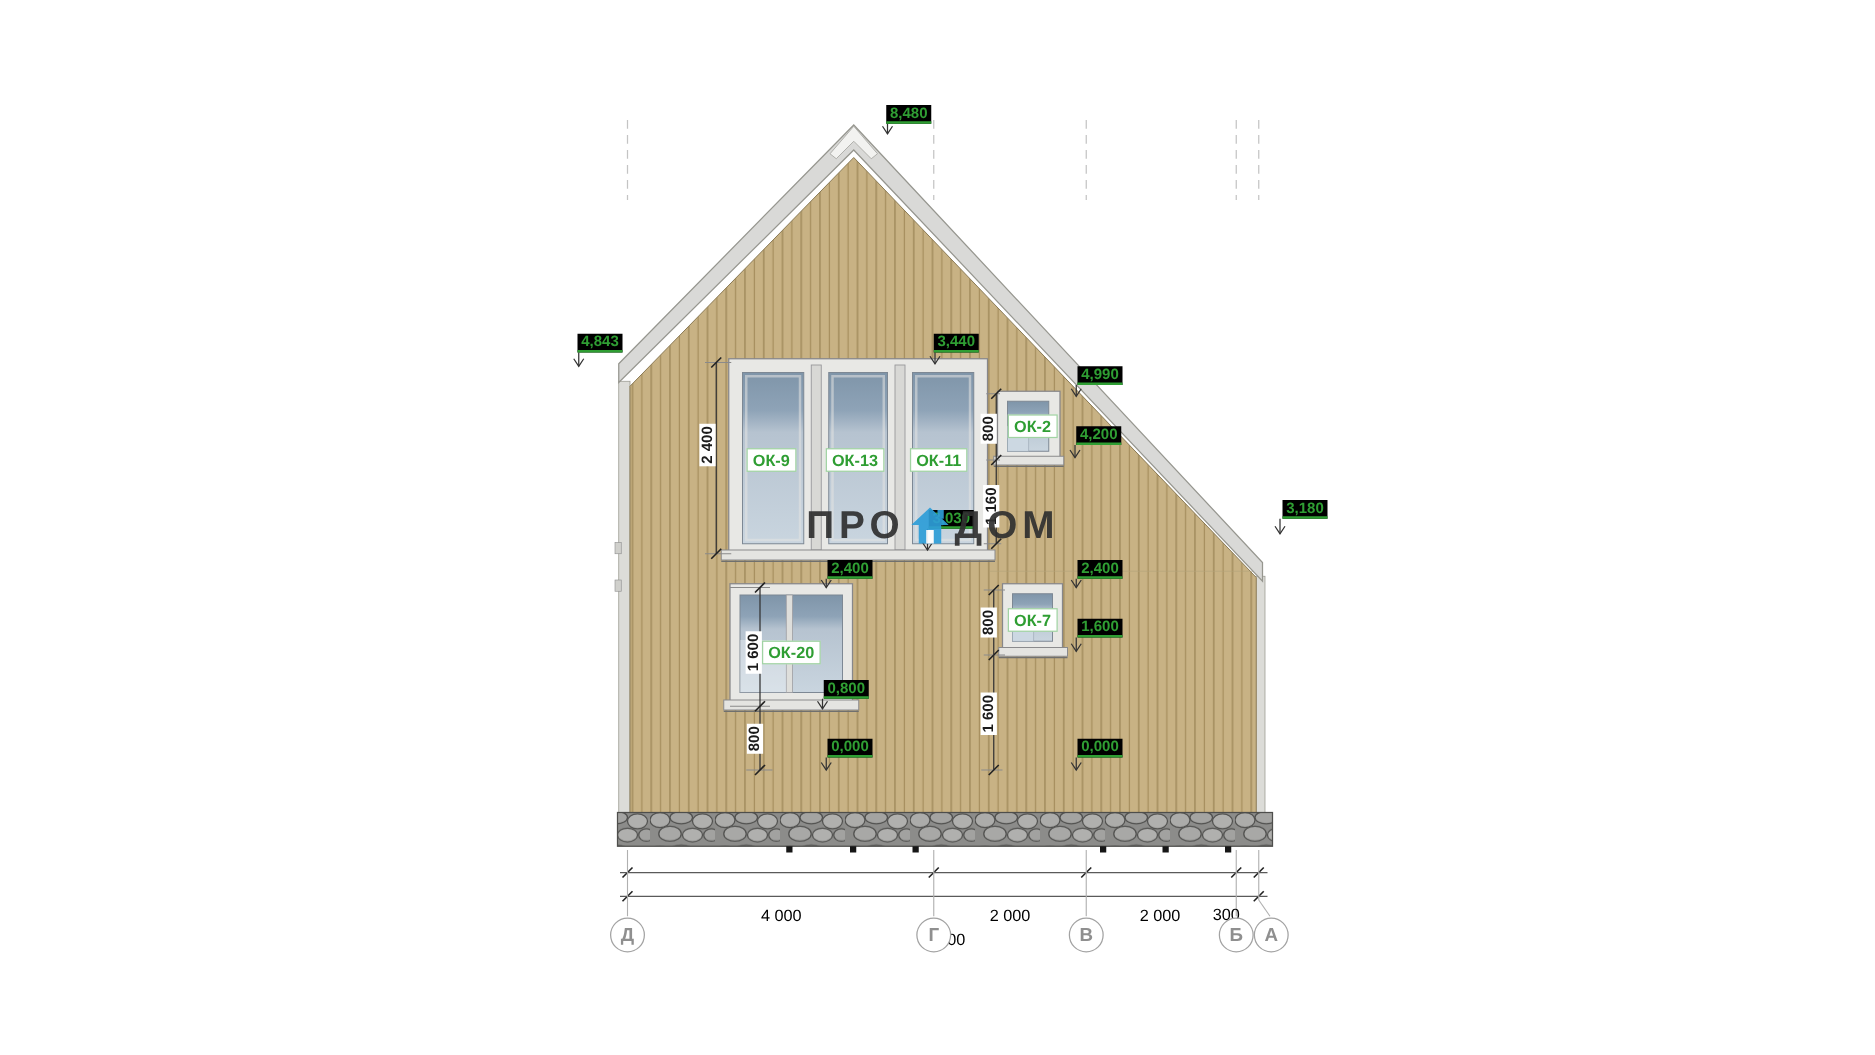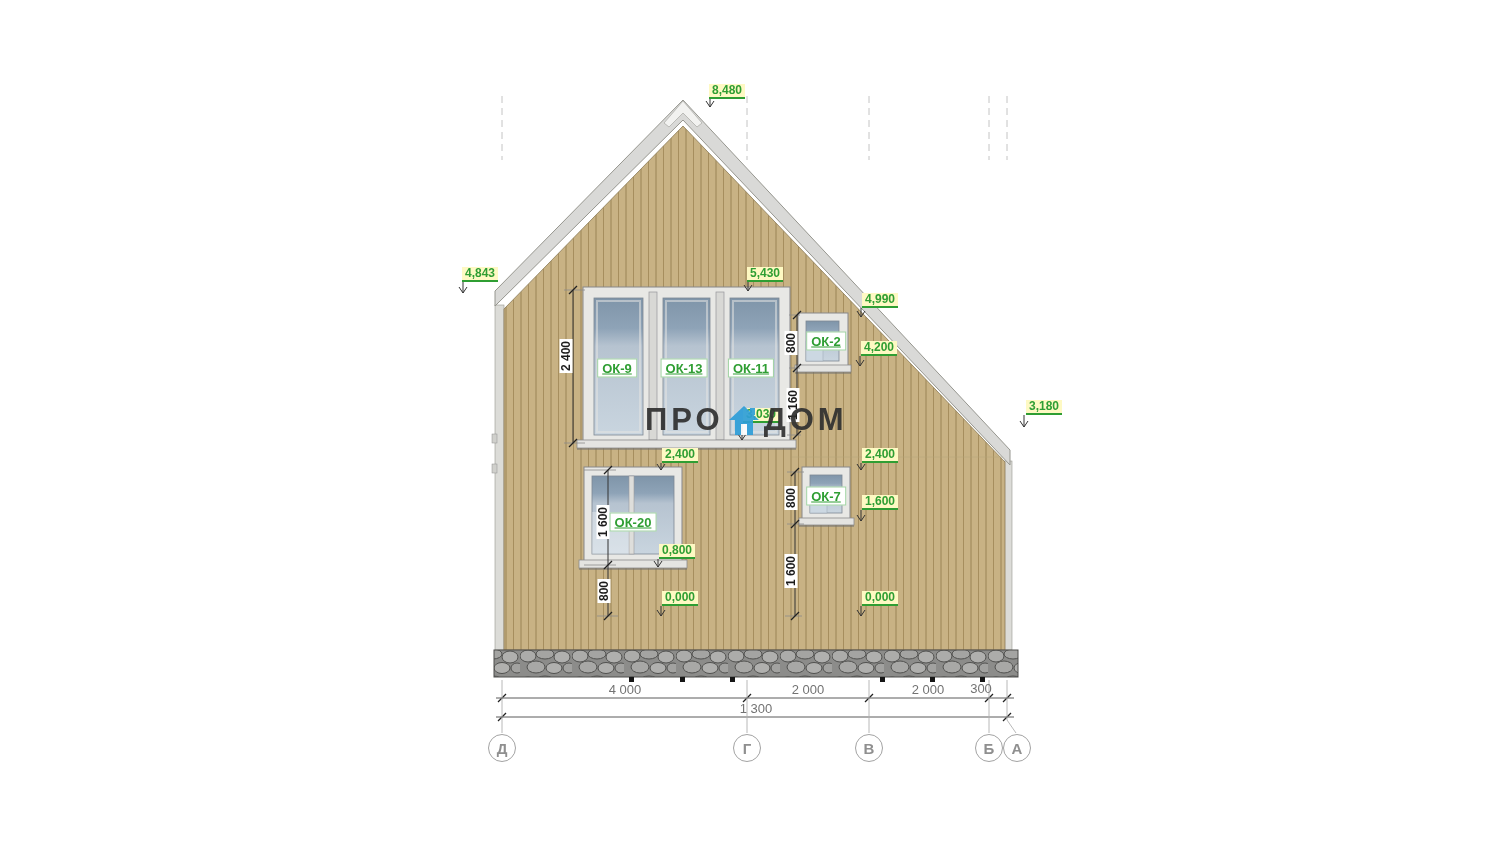--- a/index.html
+++ b/index.html
@@ -9,21 +9,21 @@
   html,body{margin:0;padding:0;background:#fff;}
   #stage{
     position:relative;width:1500px;height:844px;background:#fff;overflow:hidden;
     font-family:"Liberation Sans",sans-serif;
   }
   #drawing-svg{position:absolute;left:0;top:0;}
   .elev{
     position:absolute;
     font:700 12px "Liberation Sans",sans-serif;
     color:var(--green);
-    background:#fef9c3;
+    background:#000000;
     padding:0 3px;
     line-height:13px;
     border-bottom:2px solid var(--green);
     white-space:nowrap;
     z-index:5;
   }
   .vdim{
     position:absolute;
     font:700 12px "Liberation Sans",sans-serif;
     color:#1b1b1b;
@@ -37,29 +37,29 @@
   .winlabel{
     position:absolute;
     transform:translate(-50%,-50%);
     font:700 13px "Liberation Sans",sans-serif;
     color:var(--green);
     background:#fff;
     border:1px solid rgba(47,158,51,.45);
     padding:1px 4px;
     white-space:nowrap;
     z-index:4;
-    text-decoration:underline;
   }
   .hdim{
     position:absolute;
     font:13px "Liberation Sans",sans-serif;
-    color:#737373;
+    color:#000000;
     transform:translate(-50%,-100%);
     white-space:nowrap;
     z-index:4;
+    margin-top:43px;
   }
   .axis{
     position:absolute;
     width:28px;height:28px;border-radius:50%;
     border:1.5px solid #a3a3a3;background:#fff;
     color:#8f8f8f;font:700 15px "Liberation Sans",sans-serif;
     display:flex;align-items:center;justify-content:center;
     box-sizing:border-box;z-index:4;
   }
   .watermark{
@@ -254,21 +254,21 @@
         <line x1="869" y1="680" x2="869" y2="733"></line>
         <line x1="989" y1="680" x2="989" y2="733"></line>
         <line x1="1007" y1="680" x2="1007" y2="720"></line>
         <line x1="1007" y1="720" x2="1016" y2="733"></line>
       </g>
     </g>
   </svg>
 
   <div class="elev" style="left:709px;top:84px">8,480</div>
   <div class="elev" style="left:462px;top:267px">4,843</div>
-  <div class="elev" style="left:747px;top:267px">5,430</div>
+  <div class="elev" style="left:747px;top:267px">3,440</div>
   <div class="elev" style="left:862px;top:293px">4,990</div>
   <div class="elev" style="left:861px;top:341px">4,200</div>
   <div class="elev" style="left:1026px;top:400px">3,180</div>
   <div class="elev" style="left:743px;top:408px">3,030</div>
   <div class="elev" style="left:662px;top:448px">2,400</div>
   <div class="elev" style="left:862px;top:448px">2,400</div>
   <div class="elev" style="left:862px;top:495px">1,600</div>
   <div class="elev" style="left:659px;top:544px">0,800</div>
   <div class="elev" style="left:662px;top:591px">0,000</div>
   <div class="elev" style="left:862px;top:591px">0,000</div>

